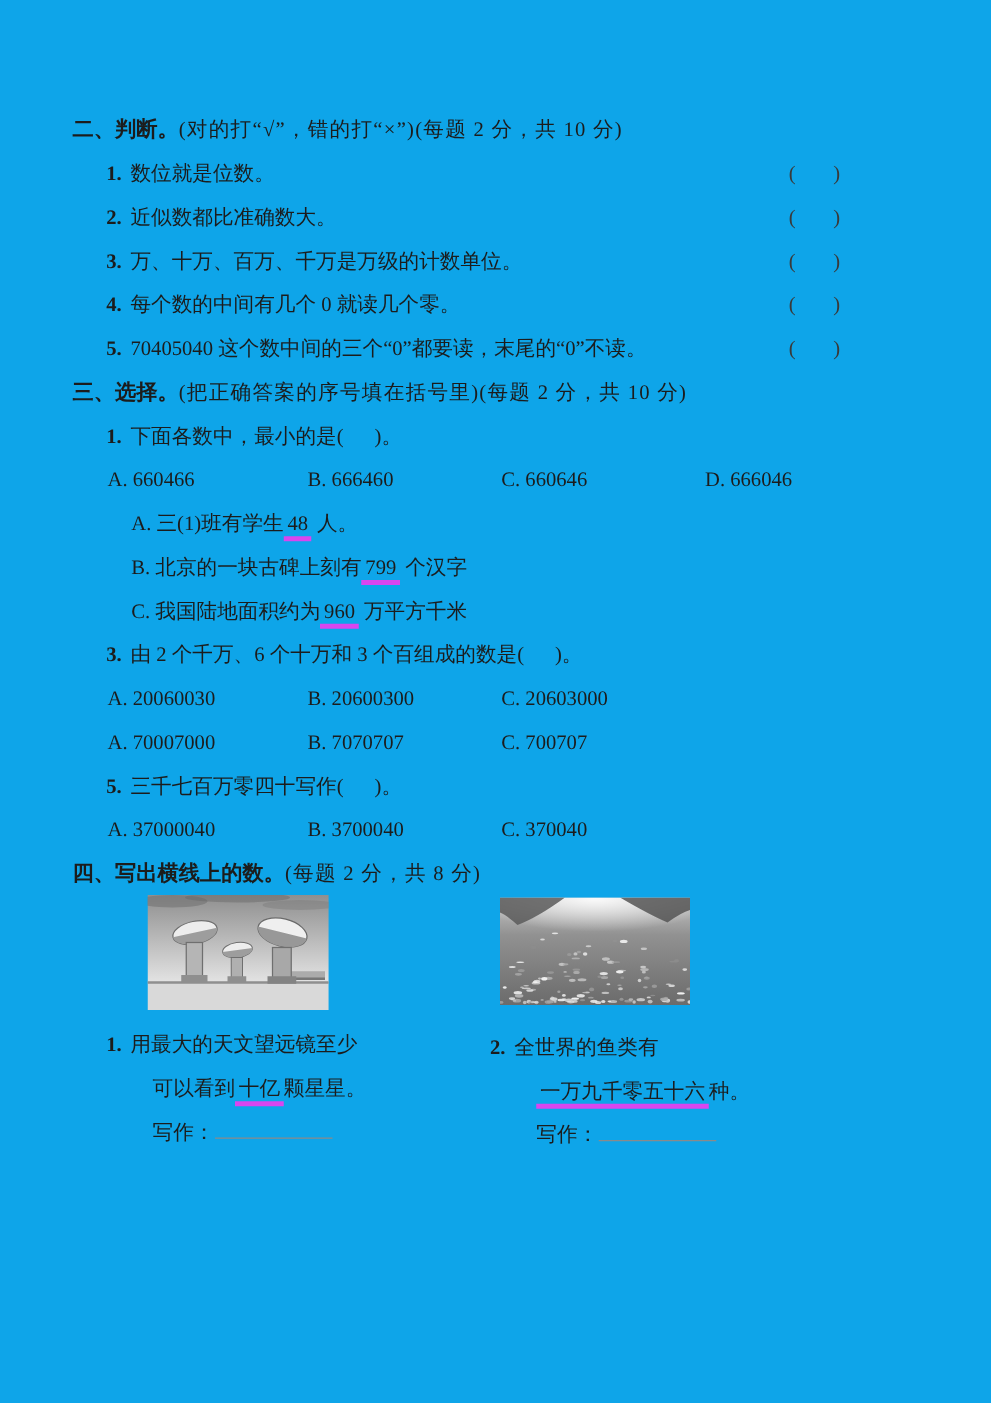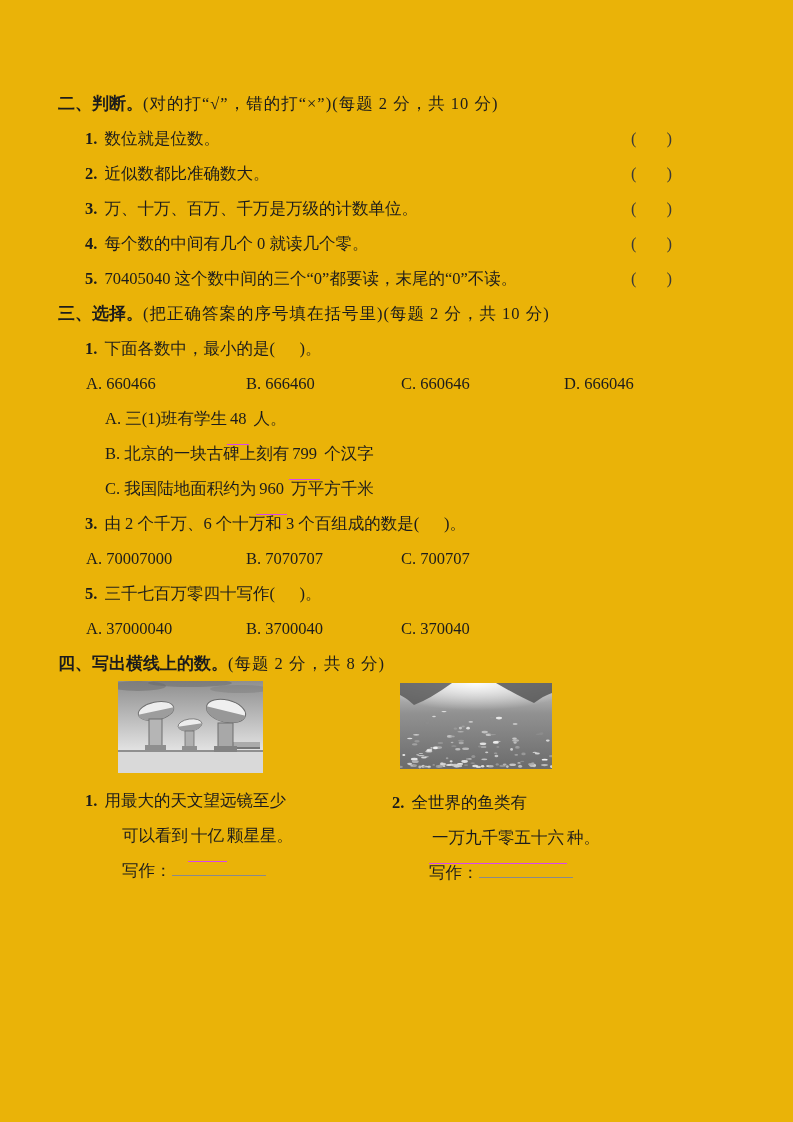--- a/index.html
+++ b/index.html
@@ -1,19 +1,19 @@
 <!DOCTYPE html>
 <html lang="zh"><head>
 <meta charset="utf-8">
 <style>
   html,body{margin:0;padding:0;background:#ffffff;}
   .page{
     position:relative;
     width:793px;height:1122px;
-    background:#eab308;
+    background:#0ea5e9;
     box-sizing:border-box;
     padding:86px 0 0 58px;
     font-family:"Liberation Serif","DejaVu Serif",serif;
     font-size:16.5px;
     color:#1c1c1c;
     overflow:hidden;
   }
   .content{width:614px;}
   .row{height:35px;line-height:35px;white-space:nowrap;}
   .heading .hbold{
@@ -24,21 +24,21 @@
   .jrow{display:flex;justify-content:space-between;}
   .jtext{margin-left:27px;}
   .qnum{font-weight:700;margin-right:7px;}
   .bracket{display:inline-flex;gap:30px;color:#3a3a3a;}
   .qrow{margin-left:27px;}
   .optrow{margin-left:28px;display:flex;}
   .opt1{width:160px;}
   .opt2{width:155px;}
   .opt3{width:163px;}
   .subopt{margin-left:47px;}
-  .uline{border-bottom:1px solid #d946ef;padding:0 3px 16px;}
+  .uline{border-bottom:4px solid #d946ef;padding:0 3px 1px;}
   .cols{display:flex;justify-content:space-between;}
   .col{width:280px;margin-left:27px;}
   .photo-box{height:102px;}
   .photo1{margin-left:33px;}
   .photo2{margin-left:8px;margin-top:2px;}
   .indent{margin-left:37px;}
   .blank{
     display:inline-block;width:94px;height:15px;
     border-bottom:1px solid #8a8a8a;vertical-align:baseline;
   }
@@ -112,20 +112,25 @@
       </div>
       <div class="row subopt">
         <span>B. 北京的一块古碑上刻有</span><span class="uline">799</span><span>&nbsp;个汉字</span>
       </div>
       <div class="row subopt">
         <span>C. 我国陆地面积约为</span><span class="uline">960</span><span>&nbsp;万平方千米</span>
       </div>
 
       <div class="row qrow">
         <span class="qnum">3.</span><span>由 2 个千万、6 个十万和 3 个百组成的数是(&nbsp;&nbsp;&nbsp;&nbsp;&nbsp;&nbsp;)。</span>
+      </div>
+      <div class="row optrow">
+        <span class="opt1">A. 20060030</span>
+        <span class="opt2">B. 20600300</span>
+        <span>C. 20603000</span>
       </div>
 
       <div class="row optrow">
         <span class="opt1">A. 70007000</span>
         <span class="opt2">B. 7070707</span>
         <span>C. 700707</span>
       </div>
 
       <div class="row qrow">
         <span class="qnum">5.</span><span>三千七百万零四十写作(&nbsp;&nbsp;&nbsp;&nbsp;&nbsp;&nbsp;)。</span>

